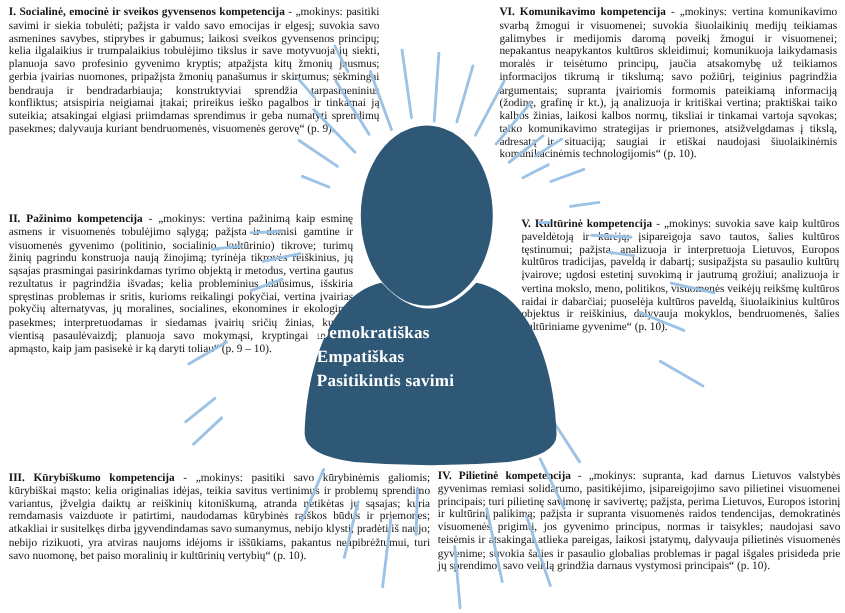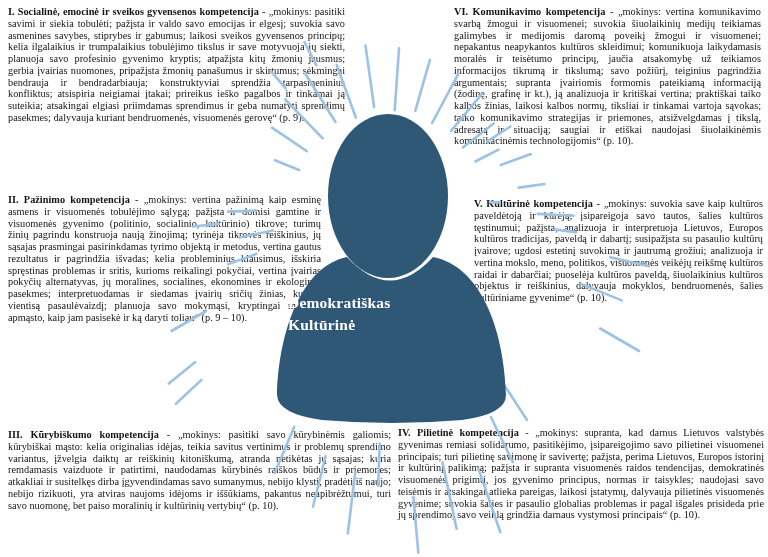--- a/index.html
+++ b/index.html
@@ -118,16 +118,17 @@
              C279,328 303,266 347,257
              Q390,304 433,257
              C480,266 504,328 506,395
              Q506,414 462,420
              Q392,426 322,420
              Q278,414 277,395 Z"></path>
   </svg>
 
   <div class="traits">
     <div>Demokratiškas</div>
-    <div>Kultūrinė</div>
+    <div>Empatiškas</div>
+    <div>Pasitikintis savimi</div>
   </div>
 
 </div>
 
 </body></html>

